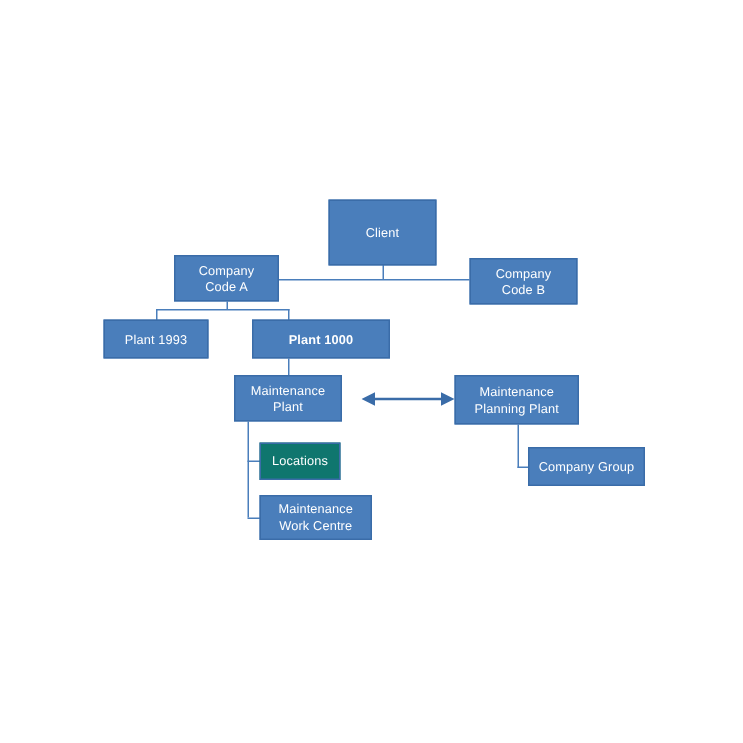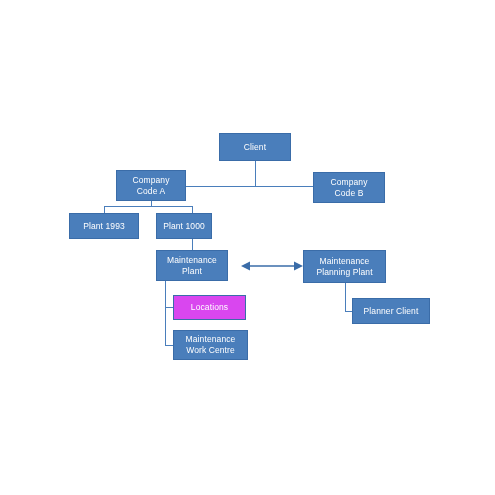--- a/index.html
+++ b/index.html
@@ -61,48 +61,48 @@
     <div class="conn v" style="left: 165px; top: 281px; background: rgb(74, 126, 187); height: 64px;"></div>
     <div class="conn h" style="left: 165px; top: 307px; background: rgb(74, 126, 187); width: 9px;"></div>
     <div class="conn h" style="left: 165px; top: 345px; background: rgb(74, 126, 187); width: 9px;"></div>
     <div class="conn v" style="left: 345px; top: 283px; background: rgb(74, 126, 187); height: 29px;"></div>
     <div class="conn h" style="left: 345px; top: 311px; background: rgb(74, 126, 187); width: 8px;"></div>
     <div class="arrow-wrap" style="left: 241px; top: 258px; width: 62px; height: 16px;"><svg width="62" height="16" viewBox="0 0 62 16">
         <line x1="8" y1="8" x2="54" y2="8" stroke="#3a6ca8" stroke-width="1.6"></line>
         <polygon points="0,8 9,3.5 9,12.5" fill="#3a6ca8"></polygon>
         <polygon points="62,8 53,3.5 53,12.5" fill="#3a6ca8"></polygon>
       </svg></div>
-    <div class="node" style="left: 219px; top: 133px; width: 72px; height: 28px; background: rgb(74, 126, 187); border-color: rgb(58, 108, 168); color: rgb(255, 255, 255); justify-content: center;">
+    <div class="node" style="left: 219px; top: 133px; width: 72px; height: 44px; background: rgb(74, 126, 187); border-color: rgb(58, 108, 168); color: rgb(255, 255, 255); justify-content: center;">
       <span class="label">Client</span>
     </div>
     <div class="node" style="left: 116px; top: 170px; width: 70px; height: 31px; background: rgb(74, 126, 187); border-color: rgb(58, 108, 168); color: rgb(255, 255, 255);">
       <span class="label">Company
 Code A</span>
     </div>
     <div class="node" style="left: 313px; top: 172px; width: 72px; height: 31px; background: rgb(74, 126, 187); border-color: rgb(58, 108, 168); color: rgb(255, 255, 255);">
       <span class="label">Company
 Code B</span>
     </div>
     <div class="node" style="left: 69px; top: 213px; width: 70px; height: 26px; background: rgb(74, 126, 187); border-color: rgb(58, 108, 168); color: rgb(255, 255, 255);">
       <span class="label">Plant 1993</span>
     </div>
-    <div class="node" style="left: 156px; top: 213px; width: 56px; height: 26px; background: rgb(74, 126, 187); border-color: rgb(58, 108, 168); color: rgb(255, 255, 255);">
+    <div class="node" style="left: 168px; top: 213px; width: 92px; height: 26px; background: rgb(74, 126, 187); border-color: rgb(58, 108, 168); color: rgb(255, 255, 255); font-weight: bold;">
       <span class="label">Plant 1000</span>
     </div>
     <div class="node" style="left: 156px; top: 250px; width: 72px; height: 31px; background: rgb(74, 126, 187); border-color: rgb(58, 108, 168); color: rgb(255, 255, 255);">
       <span class="label">Maintenance
 Plant</span>
     </div>
     <div class="node" style="left: 303px; top: 250px; width: 83px; height: 33px; background: rgb(74, 126, 187); border-color: rgb(58, 108, 168); color: rgb(255, 255, 255);">
       <span class="label">Maintenance
 Planning Plant</span>
     </div>
-    <div class="node" style="left: 173px; top: 295px; width: 73px; height: 25px; background: #d946ef; border-color: rgb(58, 108, 168); color: rgb(255, 255, 255); text-align: right;">
+    <div class="node" style="left: 173px; top: 295px; width: 54px; height: 25px; background: #0f766e; border-color: rgb(58, 108, 168); color: rgb(255, 255, 255); text-align: right;">
       <span class="label">Locations</span>
     </div>
     <div class="node" style="left: 173px; top: 330px; width: 75px; height: 30px; background: rgb(74, 126, 187); border-color: rgb(58, 108, 168); color: rgb(255, 255, 255);">
       <span class="label">Maintenance
 Work Centre</span>
     </div>
     <div class="node" style="left: 352px; top: 298px; width: 78px; height: 26px; background: rgb(74, 126, 187); border-color: rgb(58, 108, 168); color: rgb(255, 255, 255);">
-      <span class="label">Planner Client</span>
+      <span class="label">Company Group</span>
     </div>
   </div>
 
 </body></html>

